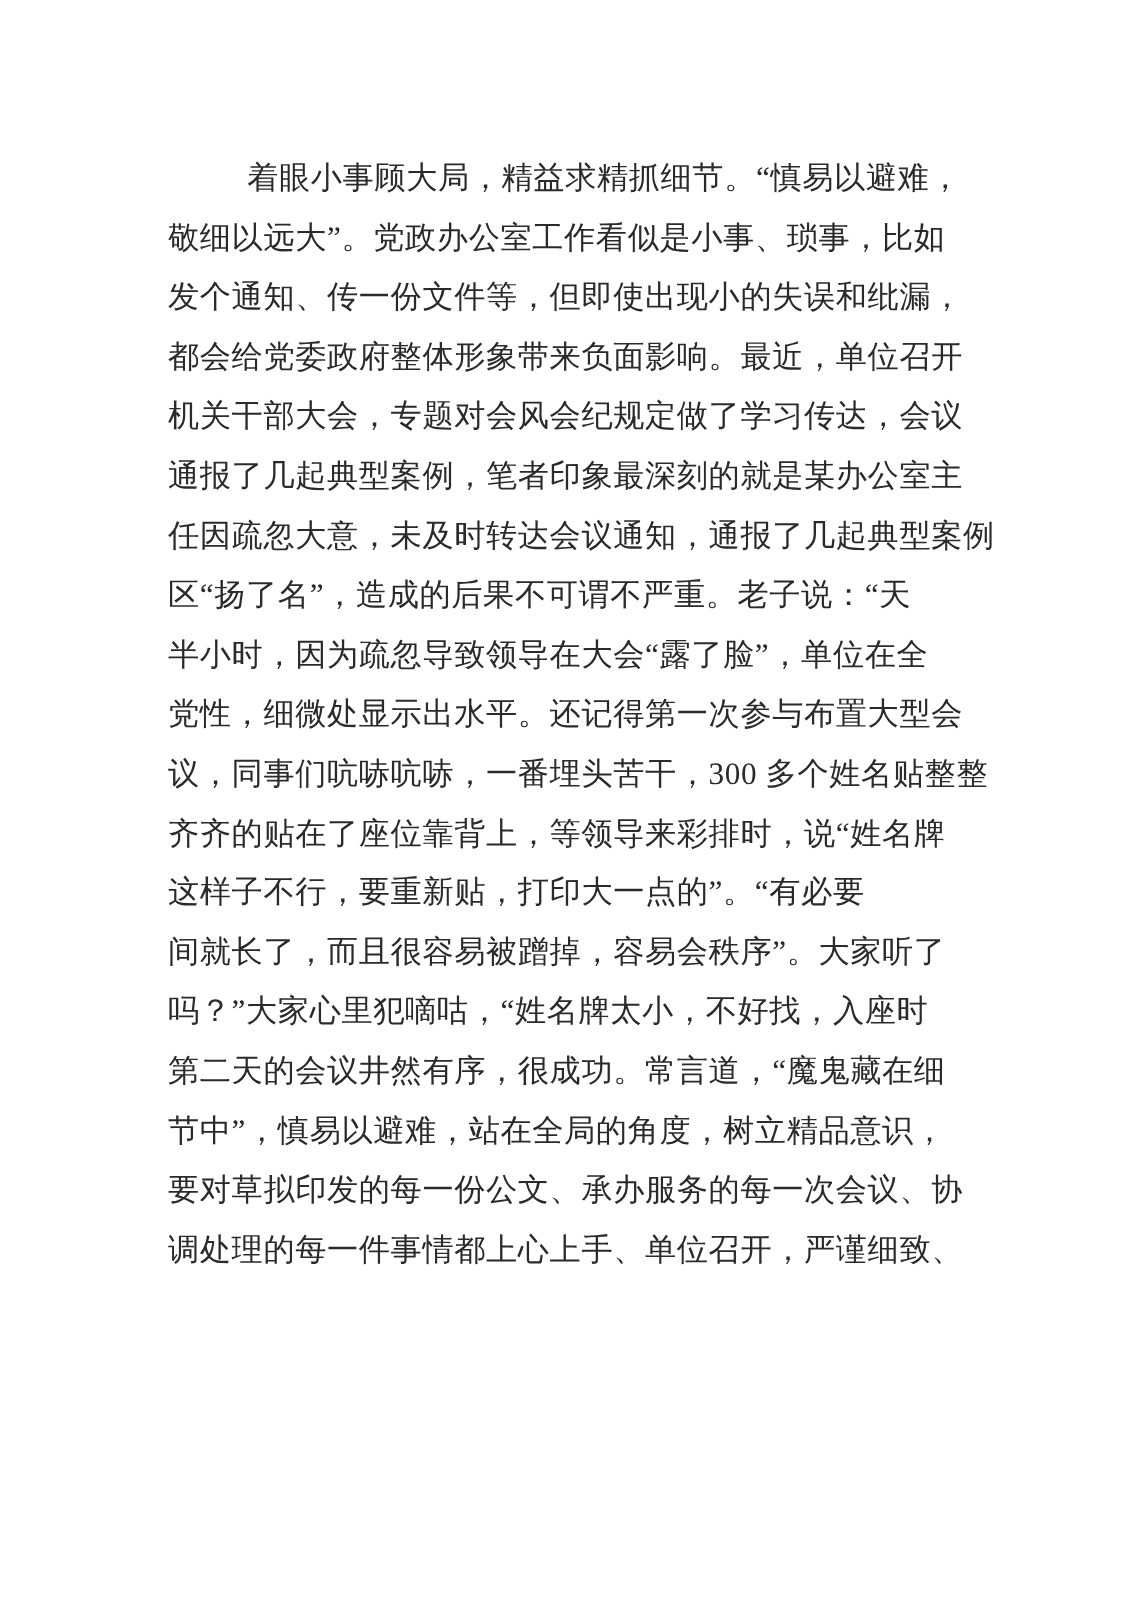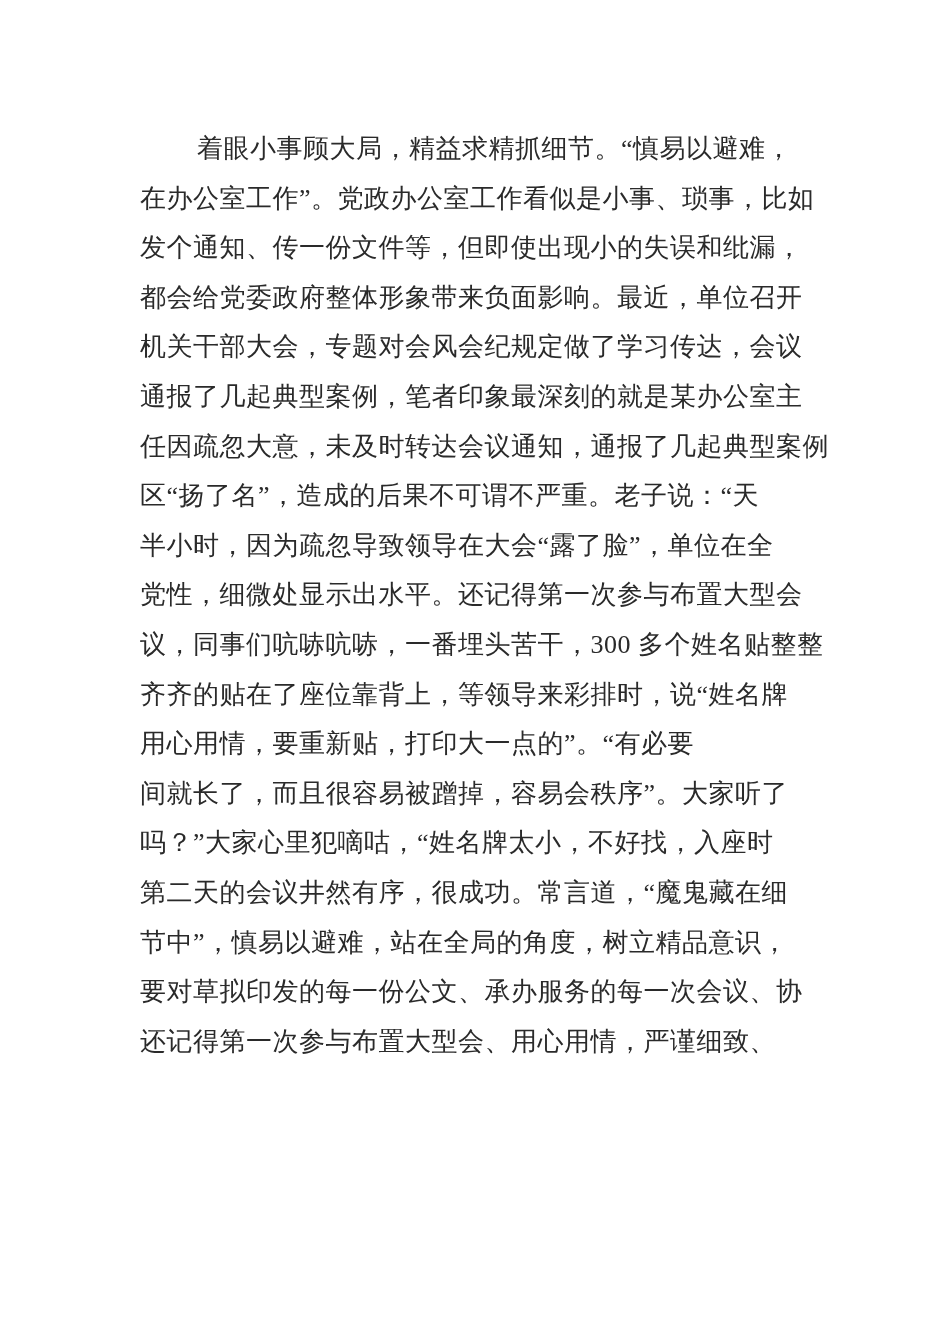--- a/index.html
+++ b/index.html
@@ -25,40 +25,41 @@
     color: #2a2a2a;
     letter-spacing: 0.5px;
   }
   .line {
     white-space: pre;
     height: 49.6px;
     line-height: 49.6px;
   }
   .line.first {
     padding-left: 57px;
+    text-align: center;
   }
 </style>
 </head>
 <body>
 
 <div class="page">
   <div class="paragraph" style="color: rgb(42, 42, 42);">
       <div class="line first">着眼小事顾大局，精益求精抓细节。“慎易以避难，</div>
-      <div class="line">在办公室工作”。党政办公室工作看似是小事、琐事，比如</div>
+      <div class="line">敬细以远大”。党政办公室工作看似是小事、琐事，比如</div>
       <div class="line">发个通知、传一份文件等，但即使出现小的失误和纰漏，</div>
       <div class="line">都会给党委政府整体形象带来负面影响。最近，单位召开</div>
       <div class="line">机关干部大会，专题对会风会纪规定做了学习传达，会议</div>
       <div class="line">通报了几起典型案例，笔者印象最深刻的就是某办公室主</div>
       <div class="line">任因疏忽大意，未及时转达会议通知，通报了几起典型案例</div>
       <div class="line">区“扬了名”，造成的后果不可谓不严重。老子说：“天</div>
       <div class="line">半小时，因为疏忽导致领导在大会“露了脸”，单位在全</div>
       <div class="line">党性，细微处显示出水平。还记得第一次参与布置大型会</div>
       <div class="line">议，同事们吭哧吭哧，一番埋头苦干，300 多个姓名贴整整</div>
       <div class="line">齐齐的贴在了座位靠背上，等领导来彩排时，说“姓名牌</div>
-      <div class="line">用心用情，要重新贴，打印大一点的”。“有必要</div>
+      <div class="line">这样子不行，要重新贴，打印大一点的”。“有必要</div>
       <div class="line">间就长了，而且很容易被蹭掉，容易会秩序”。大家听了</div>
       <div class="line">吗？”大家心里犯嘀咕，“姓名牌太小，不好找，入座时</div>
       <div class="line">第二天的会议井然有序，很成功。常言道，“魔鬼藏在细</div>
       <div class="line">节中”，慎易以避难，站在全局的角度，树立精品意识，</div>
       <div class="line">要对草拟印发的每一份公文、承办服务的每一次会议、协</div>
-      <div class="line">还记得第一次参与布置大型会、用心用情，严谨细致、</div>
+      <div class="line">调处理的每一件事情都上心上手、单位召开，严谨细致、</div>
     </div>
 </div>
 
 </body></html>

